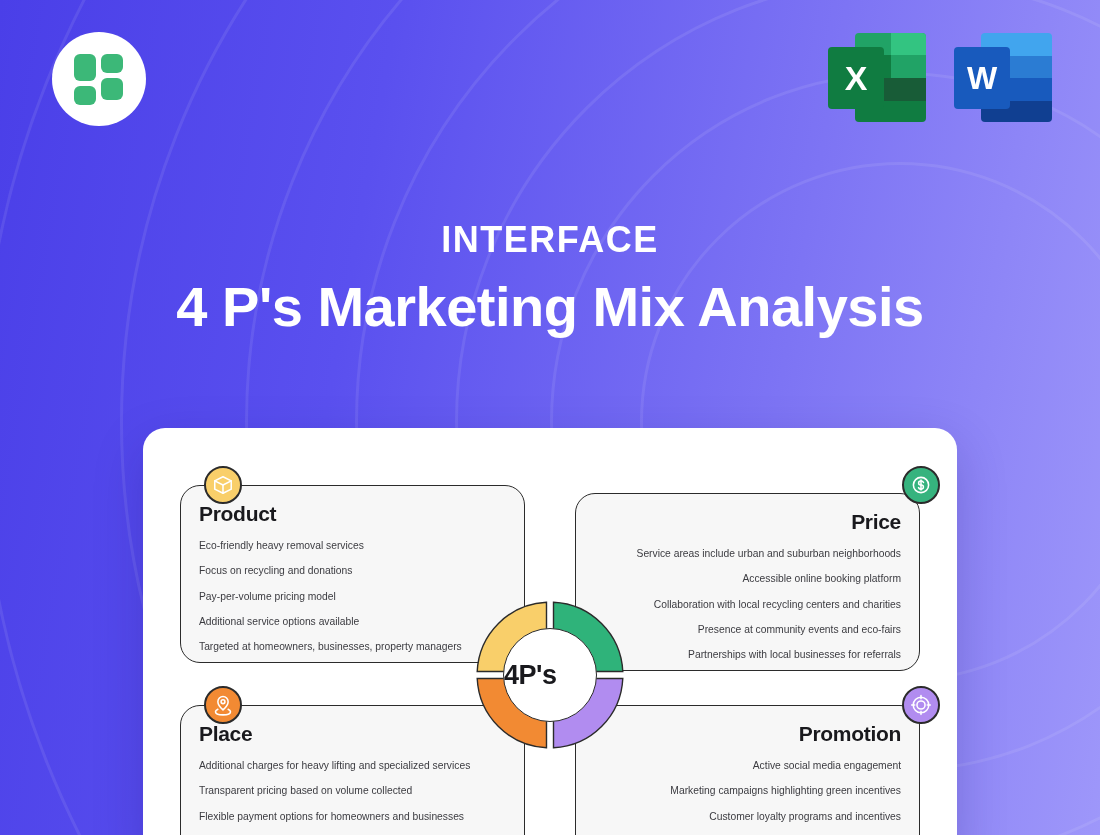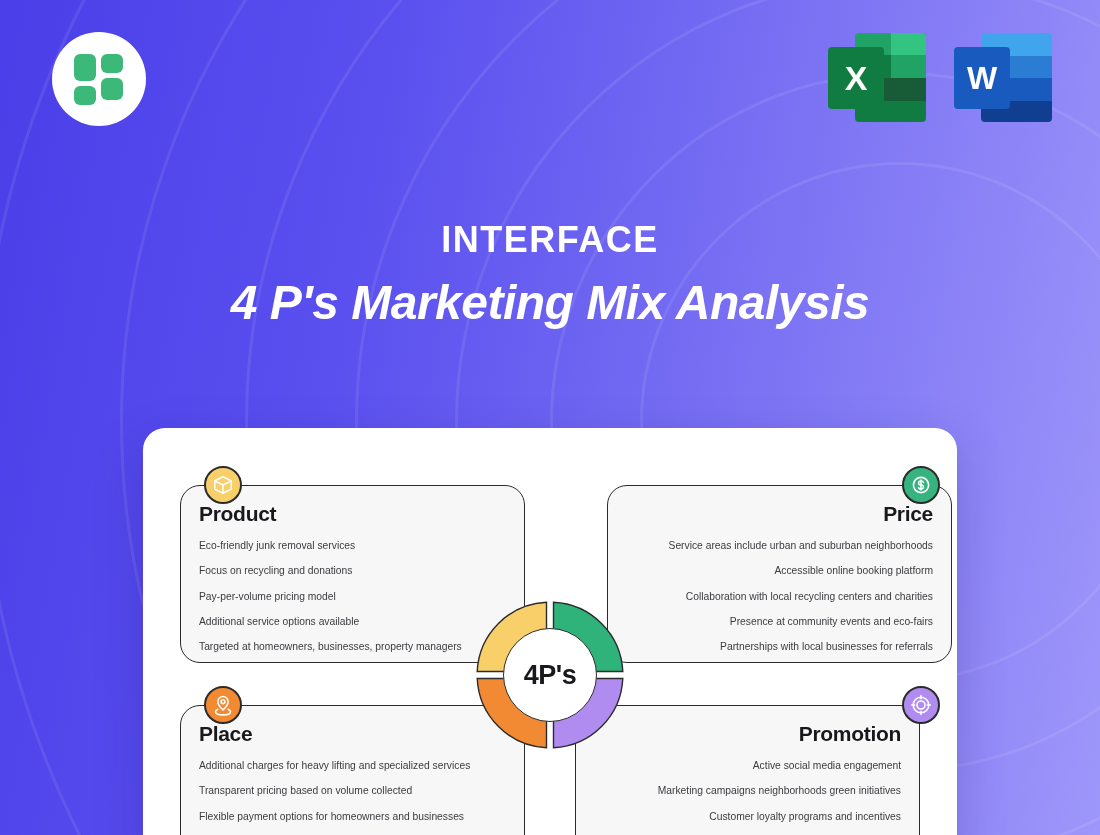--- a/index.html
+++ b/index.html
@@ -89,21 +89,21 @@
     color: #fff; font-weight: bold; font-size: 32px;
     display: flex; align-items: center; justify-content: center;
   }
 
   
   .heading { position: absolute; left: 0; right: 0; top: 222px; text-align: center; color: #fff; }
   .heading .kicker {
     font-size: 36px; font-weight: bold; letter-spacing: 1.5px;
     line-height: 1; margin-bottom: 20px;
   }
-  .heading .title { font-size: 48px; font-weight: bold; line-height: 1.05; letter-spacing: -0.5px; font-style: italic; }
+  .heading .title { font-size: 56px; font-weight: bold; line-height: 1.05; letter-spacing: -0.5px; }
 
   
   .card {
     position: absolute;
     left: 143px; top: 428px;
     width: 814px; height: 430px;
     background: #ffffff;
     border-radius: 22px;
     box-shadow: 0 18px 50px rgba(30,20,110,0.22);
     overflow: hidden;
@@ -118,21 +118,21 @@
   .panel {
     position: absolute;
     width: 345px; height: 178px;
     background: #f7f7f7;
     border: 1.3px solid #2b2b2b;
     border-radius: 20px;
     padding: 16px 18px 10px 18px;
     overflow: hidden;
   }
   .p-product   { left: 0;     top: 0; }
-  .p-price     { left: 395px; top: 0;  text-align: right; margin-left: 32px; }
+  .p-price     { left: 395px; top: 8px;  text-align: right; }
   .p-place     { left: 0;     top: 220px; }
   .p-promotion { left: 395px; top: 220px; text-align: right; }
 
   .panel h3 {
     font-size: 21px; font-weight: bold; color: #19191d;
     letter-spacing: -0.3px; margin-bottom: 14px;
   }
   .panel ul { list-style: none; }
   .panel li {
     font-size: 10.3px; color: #3b3b40; line-height: 1.25;
@@ -168,21 +168,21 @@
   }
   .donut-wrap svg { width: 160px; height: 160px; display: block; }
   .donut-hole {
     position: absolute;
     left: 50%; top: 50%;
     transform: translate(-50%,-50%);
     width: 94px; height: 94px;
     border-radius: 50%;
     background: #ffffff;
     border: 1.6px solid #2b2b2b;
-    display: flex; align-items: center; justify-content: center;
+    display: flex; align-items: center; justify-content: flex-start;
   }
   .donut-hole span {
     font-size: 27px; font-weight: bold; color: #19191d; letter-spacing: -0.5px;
   }
 </style>
 </head>
 <body>
 
 <div class="bg">
   <div class="rings">
@@ -235,21 +235,21 @@
 
 <div class="card">
   <div class="grid">
 
     <span class="connector conn-h"></span>
     <span class="connector conn-h2"></span>
 
     <div class="panel p-product">
       <h3>Product</h3>
       <ul>
-        <li>Eco-friendly junk removal services</li>
+        <li>Eco-friendly heavy removal services</li>
         <li>Focus on recycling and donations</li>
         <li>Pay-per-volume pricing model</li>
         <li>Additional service options available</li>
         <li>Targeted at homeowners, businesses, property managers</li>
       </ul>
     </div>
 
     <div class="panel p-price">
       <h3>Price</h3>
       <ul>
@@ -268,21 +268,21 @@
         <li>Transparent pricing based on volume collected</li>
         <li>Flexible payment options for homeowners and businesses</li>
 
       </ul>
     </div>
 
     <div class="panel p-promotion">
       <h3>Promotion</h3>
       <ul>
         <li>Active social media engagement</li>
-        <li>Marketing campaigns neighborhoods green initiatives</li>
+        <li>Marketing campaigns highlighting green incentives</li>
         <li>Customer loyalty programs and incentives</li>
 
       </ul>
     </div>
 
     <div class="badge b-product">
       <svg viewBox="0 0 24 24" fill="none" stroke="#ffffff" stroke-width="1.7" stroke-linecap="round" stroke-linejoin="round">
         <path d="M12 3 L21 7.5 L12 12 L3 7.5 Z"></path>
         <path d="M3 7.5 V16.5 L12 21 V12"></path>
         <path d="M21 7.5 V16.5 L12 21"></path>

